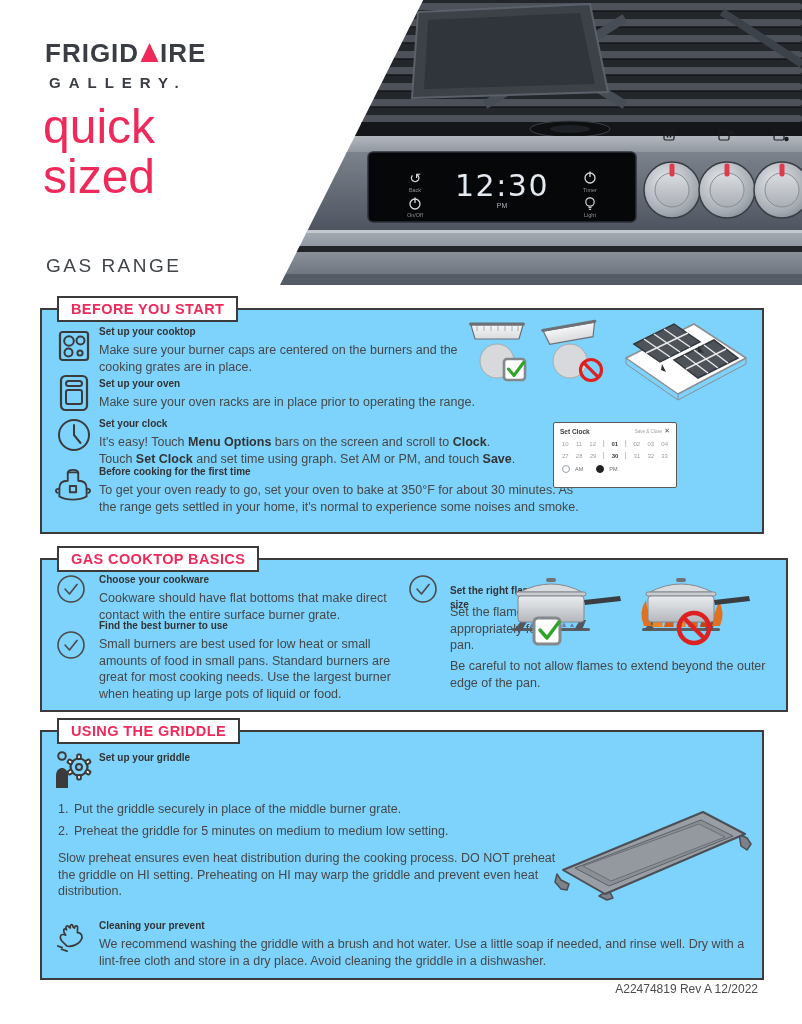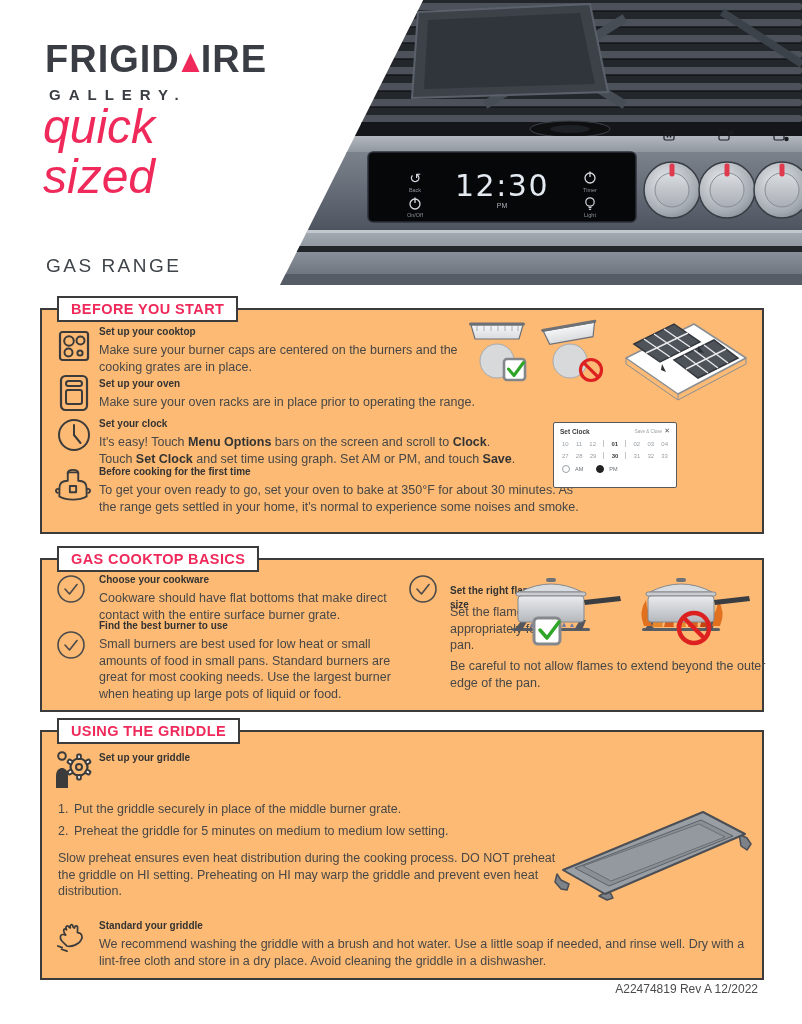--- a/index.html
+++ b/index.html
@@ -1,31 +1,31 @@
 <!DOCTYPE html>
 <html><head>
 <meta charset="utf-8">
 <style>
   html,body{margin:0;padding:0;background:#fff;}
   .page{position:relative;width:802px;height:1024px;background:#fff;overflow:hidden;
         font-family:"Liberation Sans",sans-serif;color:#3f3f3f;}
   
   .logo{position:absolute;left:45px;top:38px;}
-  .logo-line1{font-size:38px;font-weight:bold;letter-spacing:1px;color:#3a3e44;display:flex;align-items:baseline;}
+  .logo-line1{font-size:26px;font-weight:bold;letter-spacing:1px;color:#3a3e44;display:flex;align-items:baseline;}
   .logo-tri{display:inline-block;margin:0 1px;}
   .logo-line2{font-size:15px;font-weight:bold;letter-spacing:8px;color:#3a3e44;margin-top:5px;margin-left:4px;}
-  .quick-title{position:absolute;left:43px;top:102px;font-size:48px;line-height:50px;font-weight:500;color:#EF2A5B;letter-spacing:0;font-style:italic;}
+  .quick-title{position:absolute;left:43px;top:102px;font-size:48px;line-height:50px;font-weight:500;color:#EF2A5B;letter-spacing:0;}
   .product{position:absolute;left:46px;top:255px;font-size:19px;letter-spacing:2.5px;color:#3f444a;}
   
   .photo{position:absolute;left:270px;top:0;width:532px;height:285px;
          clip-path:polygon(28.8% 0,100% 0,100% 100%,1.9% 100%);}
   
-  .box{position:absolute;left:40px;width:720px;border:2px solid #3b3b3b;background:#fdba74;}
+  .box{position:absolute;left:40px;width:720px;border:2px solid #3b3b3b;background:#7dd3fc;}
   #before{top:308px;height:222px;}
-  #basics{top:558px;height:150px;}
+  #basics{top:558px;height:150px;padding-left:24px;}
   #griddle{top:730px;height:246px;}
   .tab{position:absolute;top:-14px;left:15px;background:#fff;border:2px solid #3b3b3b;
        padding:3px 12px;font-size:14.5px;font-weight:bold;color:#EF2A5B;letter-spacing:.4px;white-space:nowrap;}
   .abs{position:absolute;}
   h3.item-h{margin:0;font-size:10px;font-weight:bold;color:#333;}
   .item-b{font-size:12.5px;line-height:16.5px;color:#474747;}
   .item-b b{color:#333;}
   .nowrap{white-space:nowrap;}
   .step{display:flex;font-size:12.5px;color:#474747;}
   .step-num{width:16px;}
@@ -428,18 +428,18 @@
       <polygon points="36,72 152,30 178,43 64,87" fill="#94999f" stroke="#6a6f75" stroke-linejoin="round"></polygon>
     </svg>
 
     <svg class="abs" style="left:11px;top:186px" width="36" height="36" viewBox="0 0 36 36">
       <g transform="rotate(-12 18 18)" fill="none" stroke="#3b3b3b" stroke-width="1.7" stroke-linecap="round" stroke-linejoin="round">
         <path d="M8,21 C6,17 8,14 11,15 L13,16 C11,12 12,9 14,10 L15,11 C14,7 17,6 18,9 L19,10 C19,6 22,6 22,10 L23,11 C24,8 27,9 26,12 L25,16 C29,17 30,21 27,24 C24,28 16,29 12,27 Z"></path>
         <path d="M6,29 l5,3"></path>
         <path d="M3,25 l4,2.5"></path>
       </g>
     </svg>
-    <h3 class="item-h abs" style="left:57px;top:188px">Standard your griddle</h3>
+    <h3 class="item-h abs" style="left:57px;top:188px">Cleaning your prevent</h3>
     <div class="item-b abs" style="left:57px;top:204px;width:660px">We recommend washing the griddle with a brush and hot water. Use a little soap if needed, and rinse well. Dry with a lint-free cloth and store in a dry place. Avoid cleaning the griddle in a dishwasher.</div>
   </section>
 
   <div class="footer">A22474819 Rev A 12/2022</div>
 </div>
 
 </body></html>

